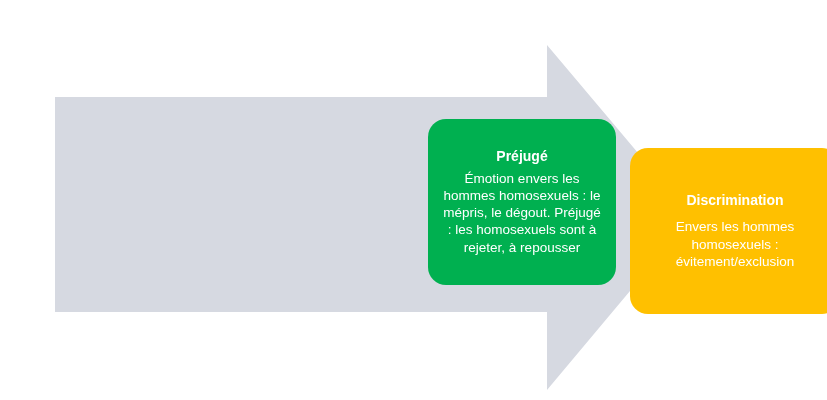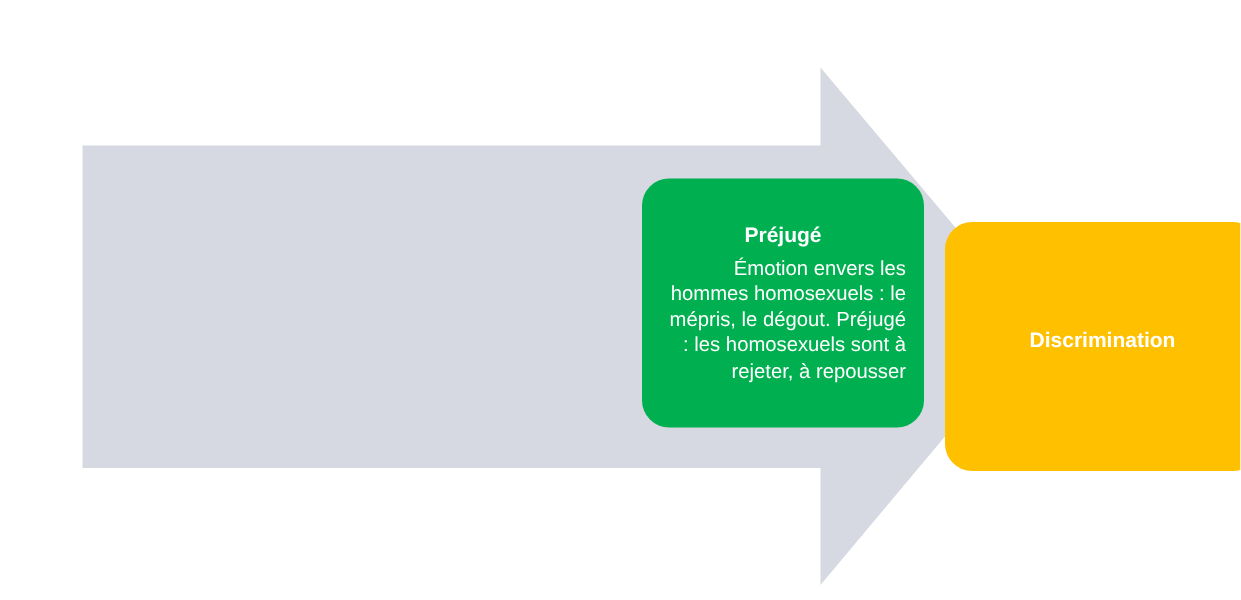--- a/index.html
+++ b/index.html
@@ -39,21 +39,20 @@
   }
   .step-box .step-title {
     font-weight: bold;
     font-size: 14px;
     line-height: 1.25;
     margin-bottom: 9px;
   }
   .step-box .step-body {
     font-size: 13.5px;
     line-height: 1.28;
-    text-align: right;
   }
   .box-1 { left: 8px; }
   .box-2 { left: 218px; }
   .box-3 { left: 428px; }
   .box-4 { left: 630px; width: 210px; margin-top: 29px; }
   
   .box-3 .step-title { margin-bottom: 4px; }
 </style>
 </head>
 <body>
@@ -66,15 +65,16 @@
 
 
 
   <div class="step-box box-3" style="background-color: rgb(0, 176, 80);">
     <div class="step-title">Préjugé</div>
     <div class="step-body">Émotion envers les hommes  homosexuels : le mépris, le dégout. Préjugé : les homosexuels sont à rejeter, à repousser</div>
   </div>
 
   <div class="step-box box-4" style="background-color: rgb(255, 192, 0);">
     <div class="step-title">Discrimination</div>
+    <div class="step-body">Envers les  hommes homosexuels : évitement/exclusion</div>
   </div>
 
 </div>
 
 </body></html>

